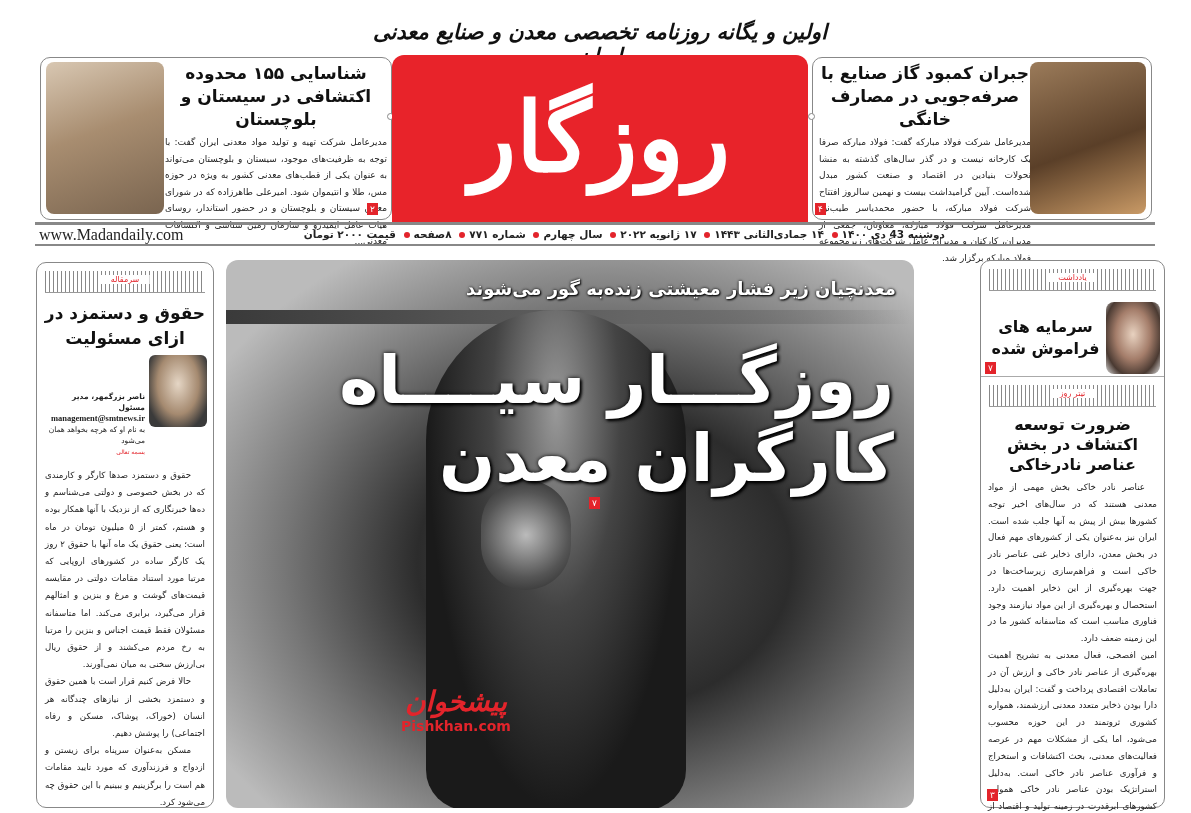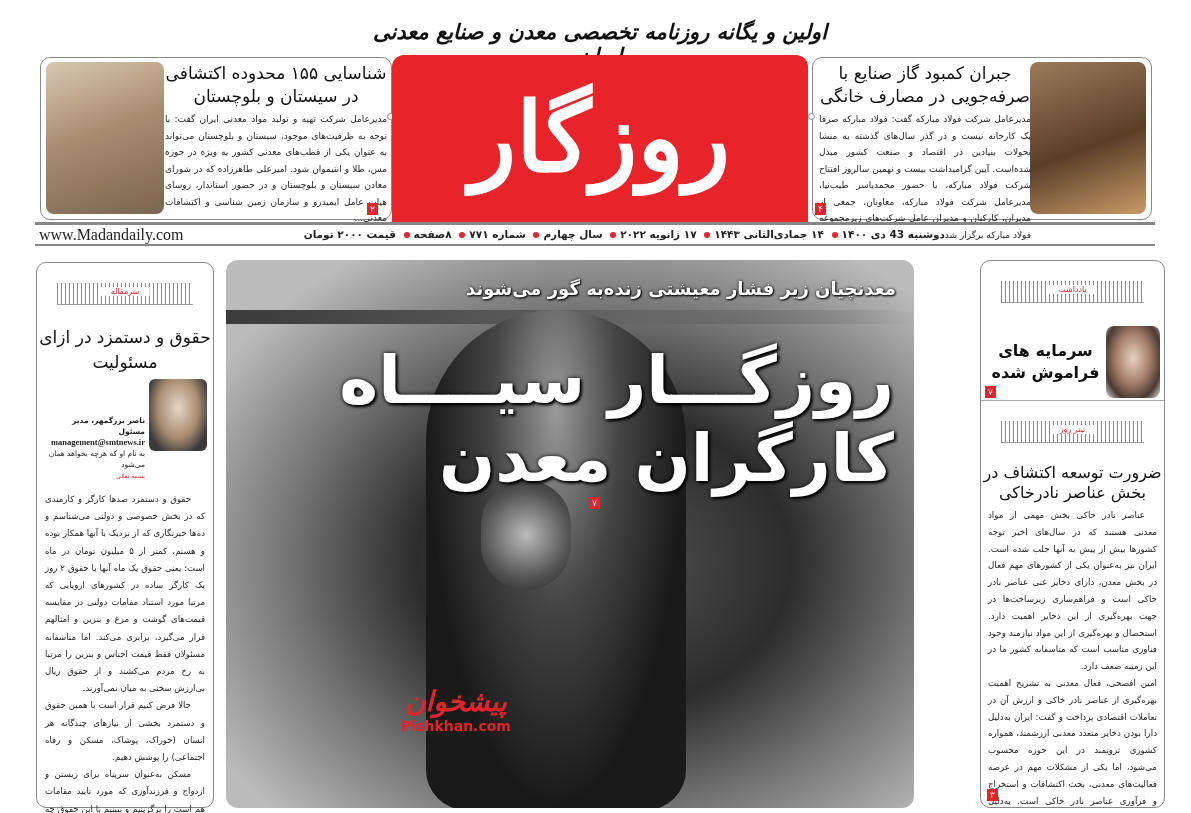--- a/index.html
+++ b/index.html
@@ -5,21 +5,21 @@
 *{box-sizing:border-box;margin:0;padding:0}
 body{width:1191px;height:813px;background:#fff;font-family:"DejaVu Sans",sans-serif;position:relative;overflow:hidden;color:#111}
 .abs{position:absolute}
 .tagline{left:350px;top:20px;width:500px;text-align:center;font-size:21px;font-weight:bold;font-style:italic;direction:rtl;color:#111}
 .box{border:1.5px solid #888;border-radius:10px;background:#fff}
 .top-left{left:40px;top:57px;width:352px;height:163px}
 .top-right{left:812px;top:57px;width:340px;height:163px}
 .photo{background:linear-gradient(135deg,#b99b7a,#6e5641 60%,#3e2f22);border-radius:8px}
 .photo-top-left{left:46px;top:62px;width:118px;height:152px;background:linear-gradient(160deg,#d8c7b2,#a88d70 45%,#7a6550)}
 .photo-top-right{left:1030px;top:62px;width:116px;height:152px;background:linear-gradient(160deg,#9b7b5a,#5a3f28 55%,#c99a66)}
-.h-story{direction:rtl;text-align:center;font-weight:normal;font-size:17px;line-height:23px;color:#111}
+.h-story{direction:rtl;text-align:center;font-weight:bold;font-size:17px;line-height:23px;color:#111}
 .body-text{direction:rtl;text-align:justify;font-size:9.5px;line-height:17px;color:#222}
 .badge{display:inline-block;background:#e3242b;color:#fff;font-size:9px;width:11px;height:12px;text-align:center;line-height:12px}
 .masthead{left:392px;top:55px;width:416px;height:168px;background:#e8232a;border-radius:12px 12px 0 0;overflow:hidden}
 .masthead-logo{position:absolute;left:0;right:0;top:8px;text-align:center;color:#fff;font-family:"DejaVu Serif",serif;font-weight:bold;font-size:96px;direction:rtl;line-height:150px;letter-spacing:-4px}
 .infobar{left:35px;top:222px;width:1120px;height:24px;border-top:3px solid #888;border-bottom:2px solid #888}
 .site{position:absolute;left:4px;top:1px;font-family:"Liberation Serif",serif;font-size:16px;color:#222}
 .dateline{position:absolute;right:210px;top:3px;font-size:10.5px;font-weight:bold;direction:rtl;color:#222}
 .dateline .dot{display:inline-block;width:6px;height:6px;background:#e3242b;border-radius:50%;margin:0 4px;vertical-align:middle}
 .hero{left:226px;top:260px;width:688px;height:548px;border-radius:12px;overflow:hidden;background:radial-gradient(ellipse at 55% 55%,#555 0%,#2c2c2c 35%,#777 60%,#bbb 85%)}
 .hero-band{position:absolute;left:0;top:50px;width:100%;height:14px;background:linear-gradient(90deg,#3a3a3a,#666 60%,transparent)}
@@ -28,21 +28,21 @@
 .hero-kicker{position:absolute;right:18px;top:18px;direction:rtl;color:#fff;font-weight:bold;font-size:18px;text-shadow:0 0 3px #000,1px 1px 2px #000}
 .hero-title1,.hero-title2{position:absolute;right:20px;direction:rtl;color:#fff;font-weight:bold;font-size:66px;text-shadow:0 0 4px #000,2px 2px 3px #000;letter-spacing:4px}
 .hero-title1{top:82px}
 .hero-title2{top:160px}
 .hero-badge{position:absolute;left:363px;top:237px}
 .watermark{position:absolute;left:160px;top:425px;color:#e3242b;direction:rtl;text-align:center;width:140px}
 .watermark .fa{font-size:28px;font-weight:bold;font-style:italic}
 .watermark .en{font-size:14px;font-weight:bold}
 .col-left{left:36px;top:262px;width:178px;height:546px}
 .col-right{left:980px;top:260px;width:185px;height:548px}
-.section-tab{height:22px;border-bottom:1px solid #999;background:repeating-linear-gradient(90deg,#888 0 1px,#fff 1px 4px);position:relative;margin:20px}
+.section-tab{height:22px;border-bottom:1px solid #999;background:repeating-linear-gradient(90deg,#888 0 1px,#fff 1px 4px);position:relative;margin:8px}
 .section-tab span{position:absolute;left:50%;transform:translateX(-50%);top:4px;background:#fff;padding:0 10px;color:#e3242b;font-size:8px}
 .col-left .h-story{font-size:17px;line-height:25px;margin-top:8px}
 .author{display:flex;flex-direction:row-reverse;padding:4px 6px;gap:4px}
 .author-photo{width:58px;height:72px;border-radius:6px;background:radial-gradient(ellipse at 50% 40%,#e5d6c5,#a58a70 50%,#3a3a3a 80%);flex-shrink:0}
 .author-info{direction:rtl;font-size:7.5px;line-height:11px;padding-top:36px;color:#222}
 .author-info .email{direction:ltr;text-align:right;font-weight:bold;font-family:"Liberation Serif",serif;font-size:8.5px}
 .author-info .motto{color:#222}
 .author-info .sig{color:#e3242b;font-size:6px}
 .col-left .body-text{padding:6px 8px;font-size:8.6px;line-height:17.2px}
 .col-left .body-text p{text-indent:14px}

